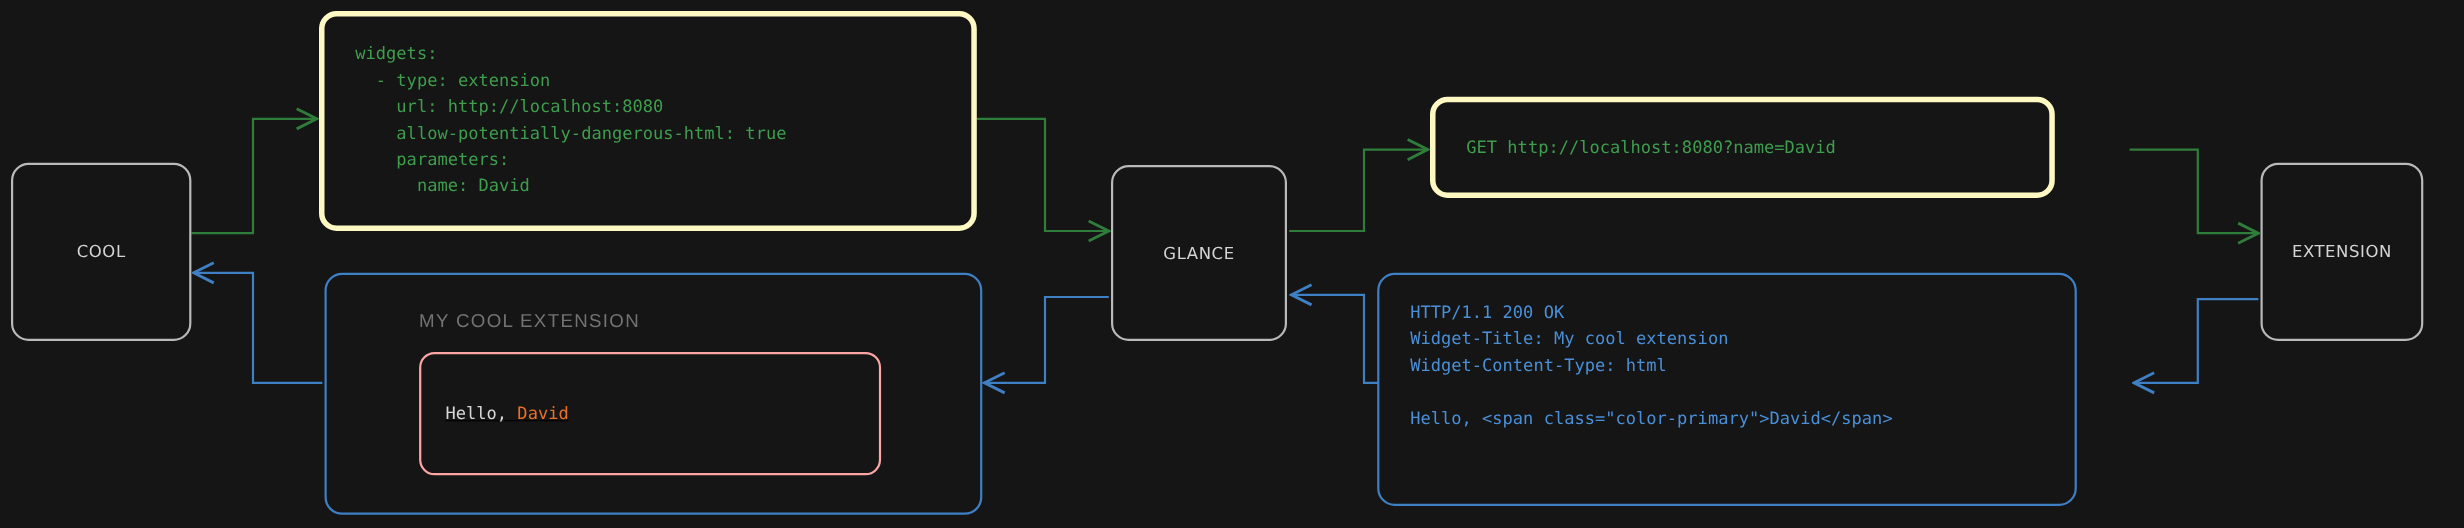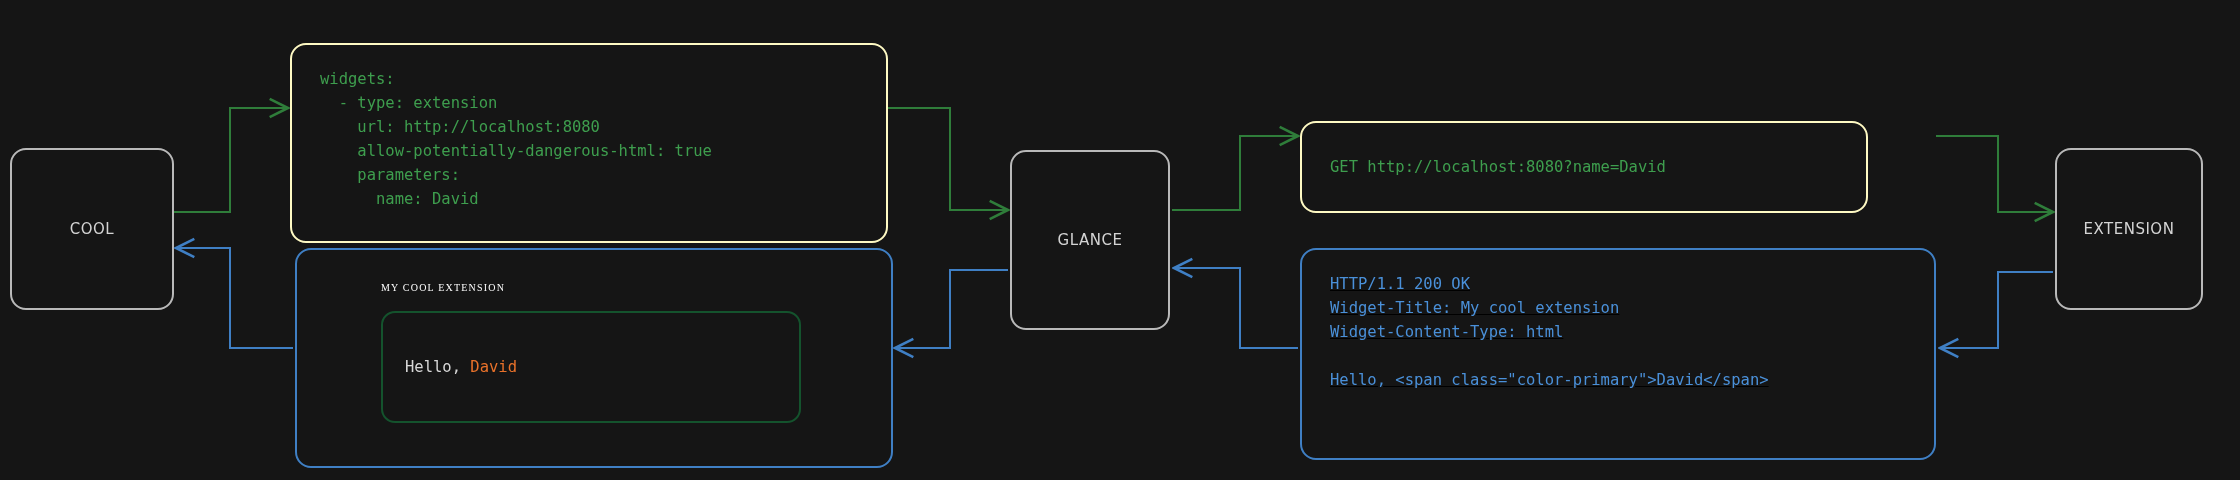--- a/index.html
+++ b/index.html
@@ -44,69 +44,70 @@
   }
   .node-label {
     color: #d4d4d4;
     font-family: "DejaVu Sans", sans-serif;
     font-size: 15px;
     letter-spacing: 0.5px;
     white-space: nowrap;
   }
 
   #node-user      { left: 10px;   top: 148px; width: 164px; height: 162px; }
-  #node-glance    { left: 1010px; top: 150px; width: 160px; height: 180px; }
+  #node-glance    { left: 1010px; top: 150px; width: 160px; height: 160px; }
   #node-extension { left: 2055px; top: 148px; width: 148px; height: 162px; }
 
   
   .panel {
     position: absolute;
     border-radius: 16px;
     background: #151515;
     box-sizing: border-box;
     padding: 22px 28px;
   }
-  .panel.green { border: 2px solid #fef9c3; margin-top: 33px; }
+  .panel.green { border: 5px solid #fef9c3; }
   .panel.blue  { border: 2px solid #3f7fc4; }
 
   .code {
     font-family: "DejaVu Sans Mono", monospace;
     font-size: 15.5px;
     line-height: 24px;
     white-space: pre;
     margin: 0;
   }
   .code.green { color: #3e9e4e; }
   .code.blue  { color: #4a90d9; }
 
   #panel-config   { left: 290px;  top: 10px;  width: 598px; height: 200px; }
   #panel-request  { left: 1300px; top: 88px;  width: 568px; height: 92px;
                     display: flex; align-items: center; }
-  #panel-response { left: 1300px; top: 248px; width: 636px; height: 212px; text-decoration: underline; }
+  #panel-response { left: 1252px; top: 248px; width: 636px; height: 212px; }
   #panel-widget   { left: 295px;  top: 248px; width: 598px; height: 220px;
                     padding: 26px 36px; }
 
   
   .widget-title {
-    color: #ffffff;
-    font-family: Liberation Serif, serif;
-    font-size: 10px;
+    color: #737373;
+    font-family: Liberation Sans, sans-serif;
+    font-size: 17px;
     letter-spacing: 1.2px;
     margin: 6px 0 0 48px;
   }
   .widget-card {
     margin: 18px 0 0 48px;
-    border: 2px solid #14532d;
+    border: 2px solid #fca5a5;
     border-radius: 14px;
     height: 112px;
     width: 420px;
     box-sizing: border-box;
     display: flex;
     align-items: center;
     padding-left: 22px;
+    text-decoration: underline;
   }
   .widget-text {
     font-family: "DejaVu Sans Mono", monospace;
     font-size: 15.5px;
     color: #d8d8d8;
     white-space: pre;
   }
   .accent { color: #e8712a; }
 </style>
 </head>

